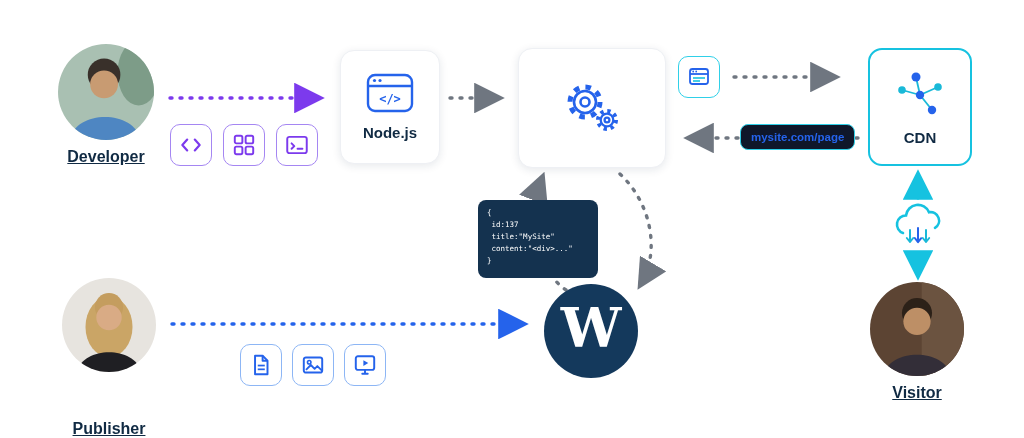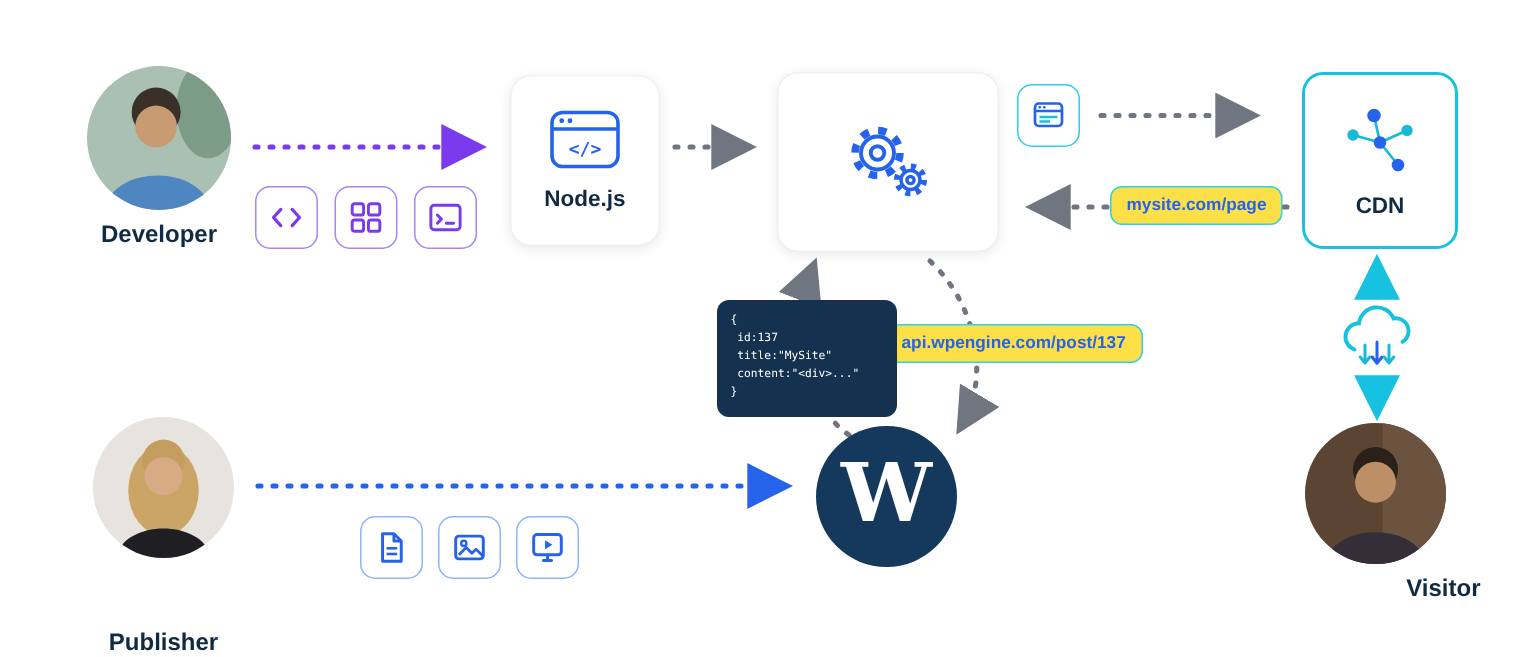--- a/index.html
+++ b/index.html
@@ -10,25 +10,25 @@
   .card{position:absolute;background:#fff;border:1px solid #eef0f4;border-radius:14px;
         box-shadow:0 2px 8px rgba(16,42,67,.10);display:flex;flex-direction:column;
         align-items:center;justify-content:center;gap:9px;}
   .card .label{font-weight:700;color:#102a43;font-size:15px;}
   .card.cdn{border:2px solid #16c2e0;box-shadow:none;}
   .mini{position:absolute;width:40px;height:40px;border-radius:10px;background:#fff;
         display:flex;align-items:center;justify-content:center;}
   .mini.purple{border:1.5px solid #a586f2;}
   .mini.blue{border:1.5px solid #8db6f5;}
   .mini.cyan{border:1.5px solid #2fd0e8;}
-  .pill{position:absolute;background:#fde047;border:1.5px solid #2fd0e8;border-radius:8px;
+  .pill{position:absolute;background:#0f172a;border:1.5px solid #2fd0e8;border-radius:8px;
         color:#2563eb;font-size:11.5px;font-weight:700;padding:6px 10px;white-space:nowrap;text-align:center;}
   .avatar{position:absolute;border-radius:50%;overflow:hidden;}
   .avatar svg{display:block;}
-  .caption{position:absolute;text-align:center;font-weight:700;font-size:16px;color:#102a43;}
+  .caption{position:absolute;text-align:center;font-weight:700;font-size:16px;color:#102a43;text-decoration:underline;}
   .codeblock{position:absolute;background:#14324f;border-radius:8px;color:#fff;
              font-family:"DejaVu Sans Mono",monospace;font-size:7.5px;line-height:1.6;
              padding:7px 9px;white-space:pre;}
   .wp{position:absolute;border-radius:50%;background:#14395c;display:flex;
       align-items:center;justify-content:center;}
   .wp span{color:#fff;font-family:"DejaVu Serif",serif;font-size:54px;font-weight:700;
            line-height:1;margin-top:-6px;}
   .cloud{position:absolute;}
 </style>
 </head>
@@ -141,21 +141,20 @@
       <circle cx="26" cy="27" r="4.2" fill="#2563eb"></circle>
       <circle cx="22" cy="9" r="4.5" fill="#2563eb"></circle>
       <circle cx="44" cy="19" r="3.8" fill="#19b9d8"></circle>
       <circle cx="38" cy="42" r="4.2" fill="#2563eb"></circle>
       <circle cx="8" cy="22" r="3.8" fill="#19b9d8"></circle>
     </svg>
     <div class="label">CDN</div>
   </div>
 
   <div class="pill" style="left:740px;top:124px;">mysite.com/page</div>
-  <div class="pill" style="left:590px;top:216px;">api.wpengine.com/post/137</div>
 
   <div class="codeblock" style="left:478px;top:200px;width:102px;height:64px;">{
  id:137
  title:"MySite"
  content:"&lt;div&gt;..."
 }</div>
 
   <div class="wp" style="left:544px;top:284px;width:94px;height:94px;">
     <span>W</span>
   </div>
@@ -174,21 +173,21 @@
 
   <div class="avatar" style="left:870px;top:282px;width:94px;height:94px;">
     <svg width="94" height="94" viewBox="0 0 100 100">
       <rect width="100" height="100" fill="#5c4433"></rect>
       <rect x="55" width="45" height="100" fill="#6b5340"></rect>
       <circle cx="50" cy="33" r="16" fill="#2c2118"></circle>
       <circle cx="50" cy="42" r="14.5" fill="#bd8f66"></circle>
       <path d="M14,100 C20,70 80,70 86,100 Z" fill="#332e38"></path>
     </svg>
   </div>
-  <div class="caption" style="left:847px;top:384px;width:140px;text-align:right;">Visitor</div>
+  <div class="caption" style="left:847px;top:384px;width:140px;">Visitor</div>
 
   <div class="avatar" style="left:62px;top:278px;width:94px;height:94px;">
     <svg width="94" height="94" viewBox="0 0 100 100">
       <rect width="100" height="100" fill="#e7e4df"></rect>
       <ellipse cx="50" cy="52" rx="25" ry="32" fill="#caa566"></ellipse>
       <circle cx="50" cy="31" r="15" fill="#c49d5f"></circle>
       <circle cx="50" cy="42" r="13.5" fill="#d9ab85"></circle>
       <path d="M16,100 C22,72 78,72 84,100 Z" fill="#1f1f23"></path>
     </svg>
   </div>

